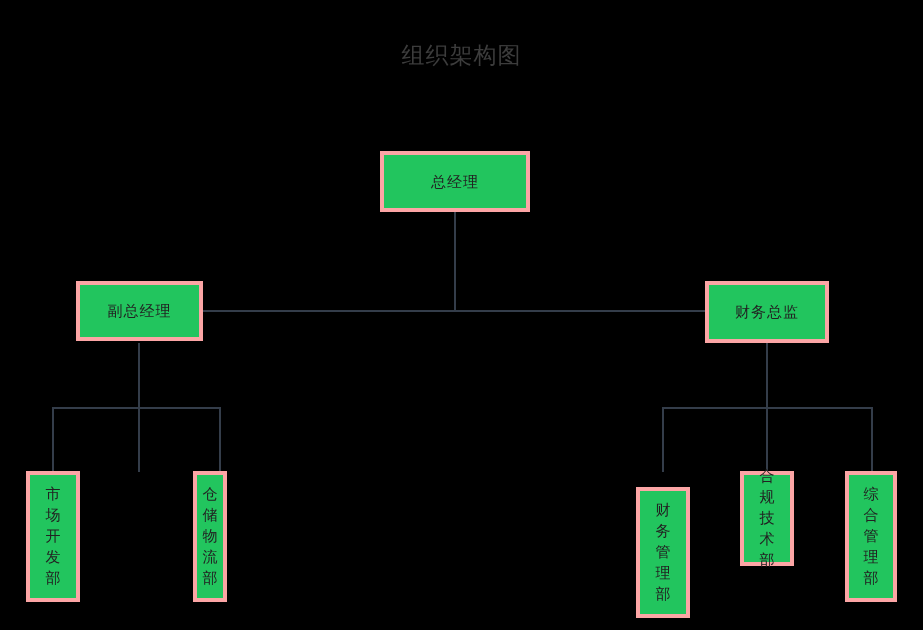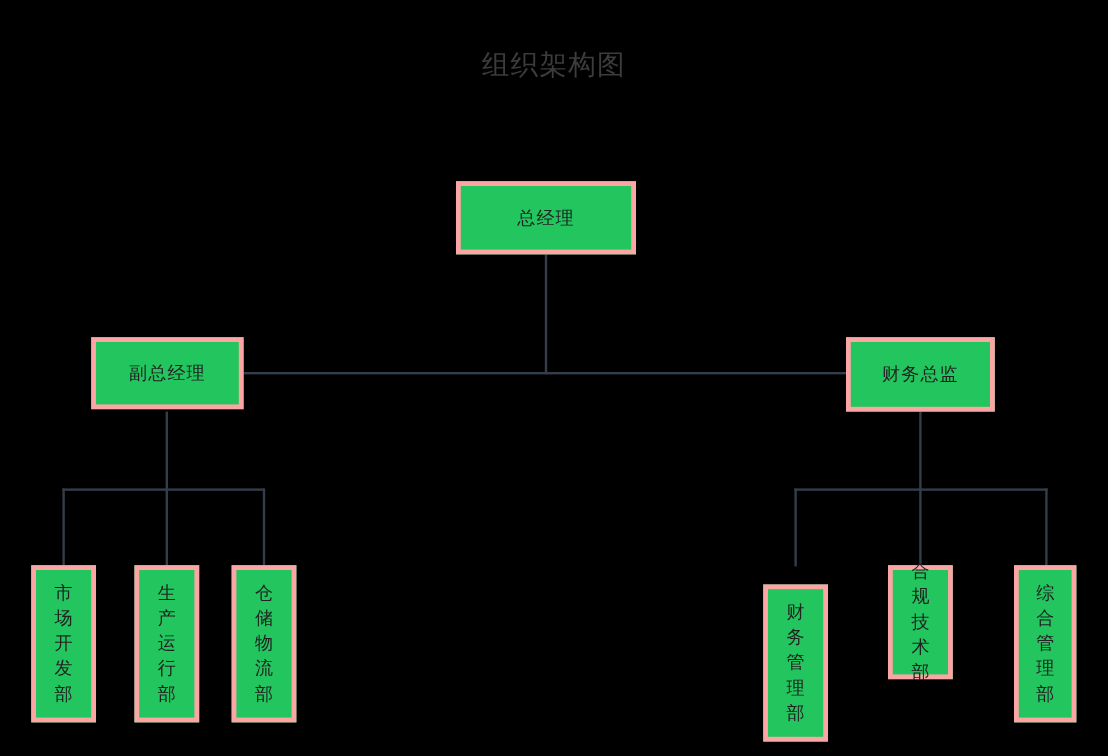--- a/index.html
+++ b/index.html
@@ -117,25 +117,22 @@
   </div>
 
   <div class="node node-mid" style="left:705px; top:281px; width:124px; height:62px;">
     <span class="node-label">财务总监</span>
   </div>
 
   <div class="node node-leaf" style="left:26px; top:471px; width:54px; height:131px;">
     <span class="node-label">市场开发部</span>
   </div>
 
-  <div class="node node-leaf" style="left:112px; top:471px; width:54px; height:131px;">
-    <span class="node-label">生产运行部</span>
-  </div>
 
-  <div class="node node-leaf" style="left:193px; top:471px; width:54px; height:131px;">
+  <div class="node node-leaf" style="left:193px; top:471px; width:34px; height:131px;">
     <span class="node-label">仓储物流部</span>
   </div>
 
   <div class="node node-leaf" style="left:636px; top:487px; width:54px; height:131px;">
     <span class="node-label">财务管理部</span>
   </div>
 
   <div class="node node-leaf" style="left:740px; top:471px; width:54px; height:95px;">
     <span class="node-label">合规技术部</span>
   </div>

